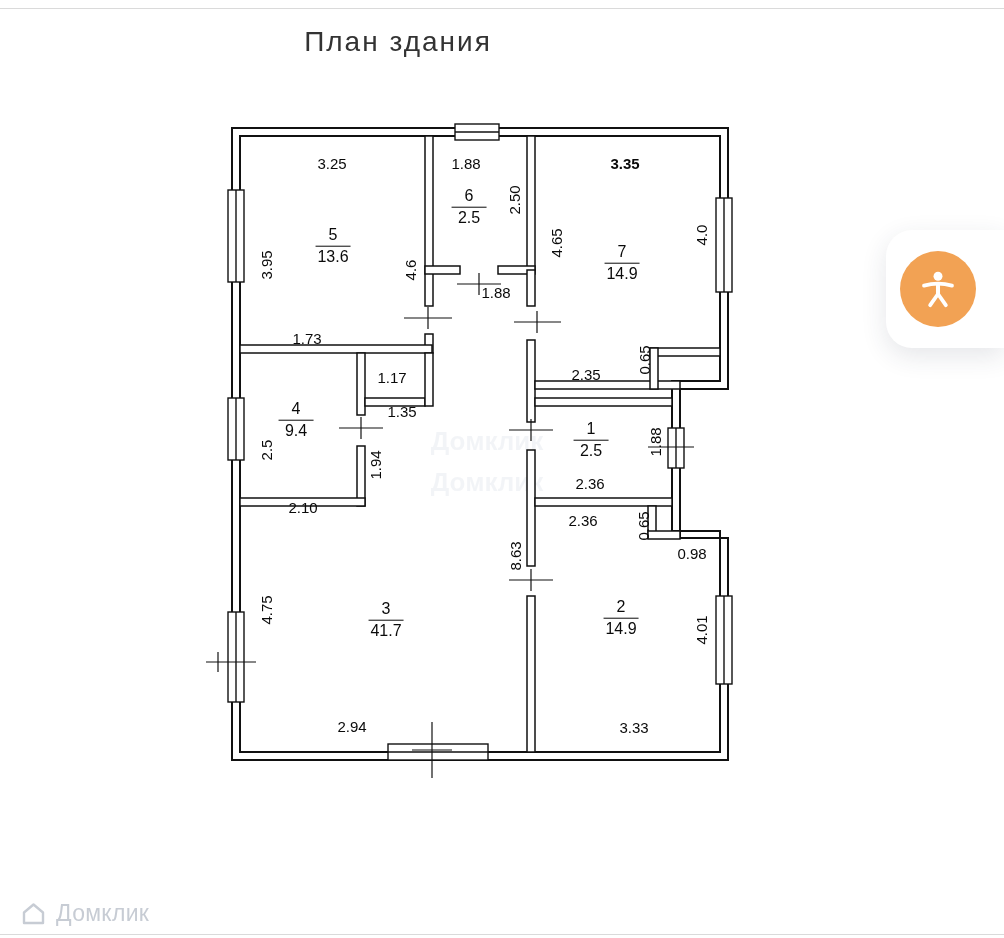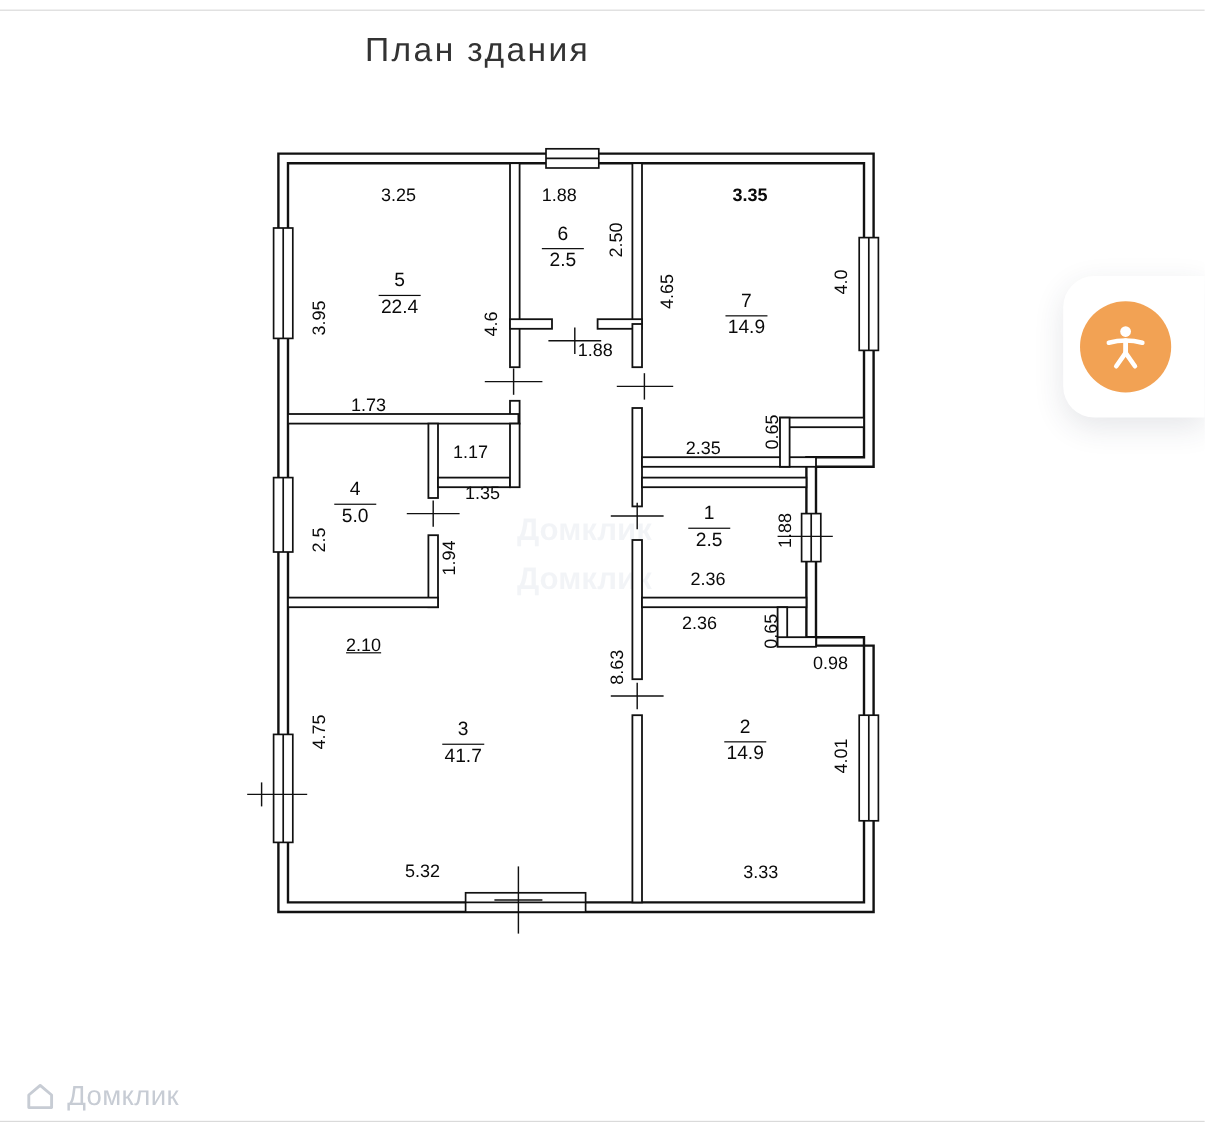--- a/index.html
+++ b/index.html
@@ -180,47 +180,47 @@
       <span class="dim" style="left: 496px; top: 292px;">1.88</span>
       <span class="dim" style="left: 307px; top: 338px;">1.73</span>
       <span class="dim" style="left: 586px; top: 374px;">2.35</span>
       <span class="dim v" style="left: 644px; top: 360px;">0.65</span>
       <span class="dim" style="left: 392px; top: 377px;">1.17</span>
       <span class="dim" style="left: 402px; top: 411px;">1.35</span>
       <span class="dim v" style="left: 655px; top: 442px;">1.88</span>
       <span class="dim v" style="left: 266px; top: 450px;">2.5</span>
       <span class="dim v" style="left: 375px; top: 465px;">1.94</span>
       <span class="dim" style="left: 590px; top: 483px;">2.36</span>
-      <span class="dim" style="left: 303px; top: 538px; text-decoration: underline;">2.10</span>
+      <span class="dim" style="left: 303px; top: 507px;">2.10</span>
       <span class="dim" style="left: 583px; top: 520px;">2.36</span>
       <span class="dim v" style="left: 643px; top: 526px;">0.65</span>
       <span class="dim" style="left: 681px; top: 553px; margin-left: 11px;">0.98</span>
       <span class="dim v" style="left: 515px; top: 556px;">8.63</span>
       <span class="dim v" style="left: 266px; top: 610px;">4.75</span>
       <span class="dim v" style="left: 701px; top: 630px;">4.01</span>
-      <span class="dim" style="left: 352px; top: 726px;">5.32</span>
+      <span class="dim" style="left: 352px; top: 726px;">2.94</span>
       <span class="dim" style="left: 634px; top: 727px;">3.33</span>
     </div>
 
   <div id="room-labels">
       <div class="room-label" style="left: 333px; top: 246px;">
         <span class="room-num">5</span>
-        <span class="room-area">22.4</span>
+        <span class="room-area">13.6</span>
       </div>
       <div class="room-label" style="left: 469px; top: 207px;">
         <span class="room-num">6</span>
         <span class="room-area">2.5</span>
       </div>
       <div class="room-label" style="left: 622px; top: 263px;">
         <span class="room-num">7</span>
         <span class="room-area">14.9</span>
       </div>
       <div class="room-label" style="left: 296px; top: 420px;">
         <span class="room-num">4</span>
-        <span class="room-area">5.0</span>
+        <span class="room-area">9.4</span>
       </div>
       <div class="room-label" style="left: 591px; top: 440px;">
         <span class="room-num">1</span>
         <span class="room-area">2.5</span>
       </div>
       <div class="room-label" style="left: 386px; top: 620px;">
         <span class="room-num">3</span>
         <span class="room-area">41.7</span>
       </div>
       <div class="room-label" style="left: 621px; top: 618px;">

